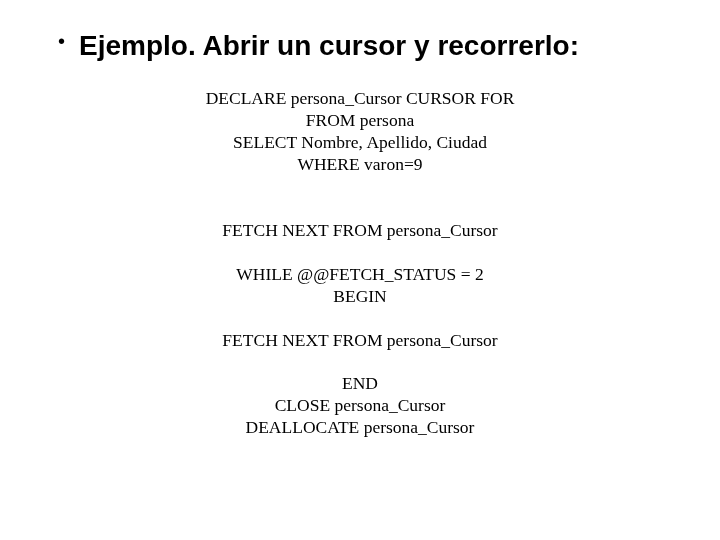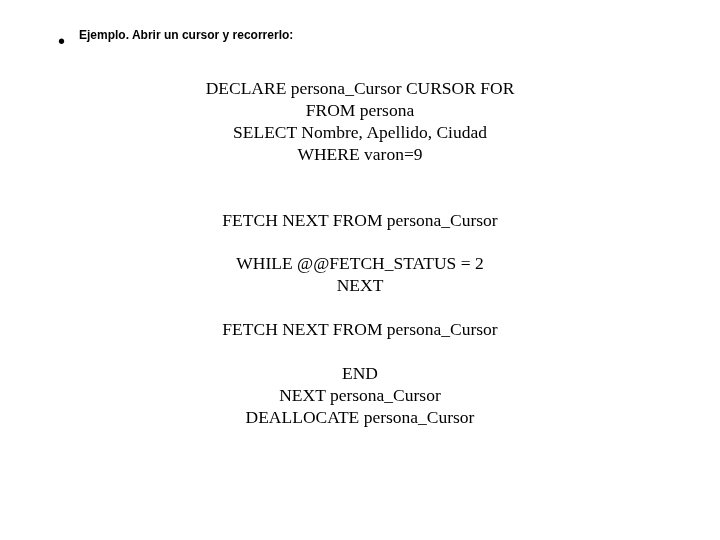--- a/index.html
+++ b/index.html
@@ -20,21 +20,21 @@
       align-items: flex-start;
       margin-bottom: 24px;
       margin-left: 20px;
     }
     .bullet {
       font-size: 20px;
       margin-right: 14px;
       line-height: 1.3;
     }
     .title-text {
-      font-size: 12px;
+      font-size: 28px;
       font-weight: bold;
       line-height: 1.3;
     }
     .code-block {
       font-size: 17.5px;
       line-height: 1.25;
       font-family: Liberation Serif, serif;
       text-align: center;
     }
     .code-line {
@@ -55,20 +55,20 @@
 <div class="code-block">
   <div class="code-line">DECLARE persona_Cursor CURSOR FOR</div>
   <div class="code-line">FROM persona</div>
   <div class="code-line">SELECT Nombre, Apellido, Ciudad</div>
   <div class="code-line">WHERE varon=9</div>
   <div class="spacer"></div>
   <div class="spacer"></div>
   <div class="code-line">FETCH NEXT FROM persona_Cursor</div>
   <div class="spacer"></div>
   <div class="code-line">WHILE @@FETCH_STATUS = 2</div>
-  <div class="code-line">NEXT</div>
+  <div class="code-line">BEGIN</div>
   <div class="spacer"></div>
   <div class="code-line">FETCH NEXT FROM persona_Cursor</div>
   <div class="spacer"></div>
   <div class="code-line">END</div>
-  <div class="code-line">NEXT persona_Cursor</div>
+  <div class="code-line">CLOSE persona_Cursor</div>
   <div class="code-line">DEALLOCATE persona_Cursor</div>
 </div>
 
 </body></html>

